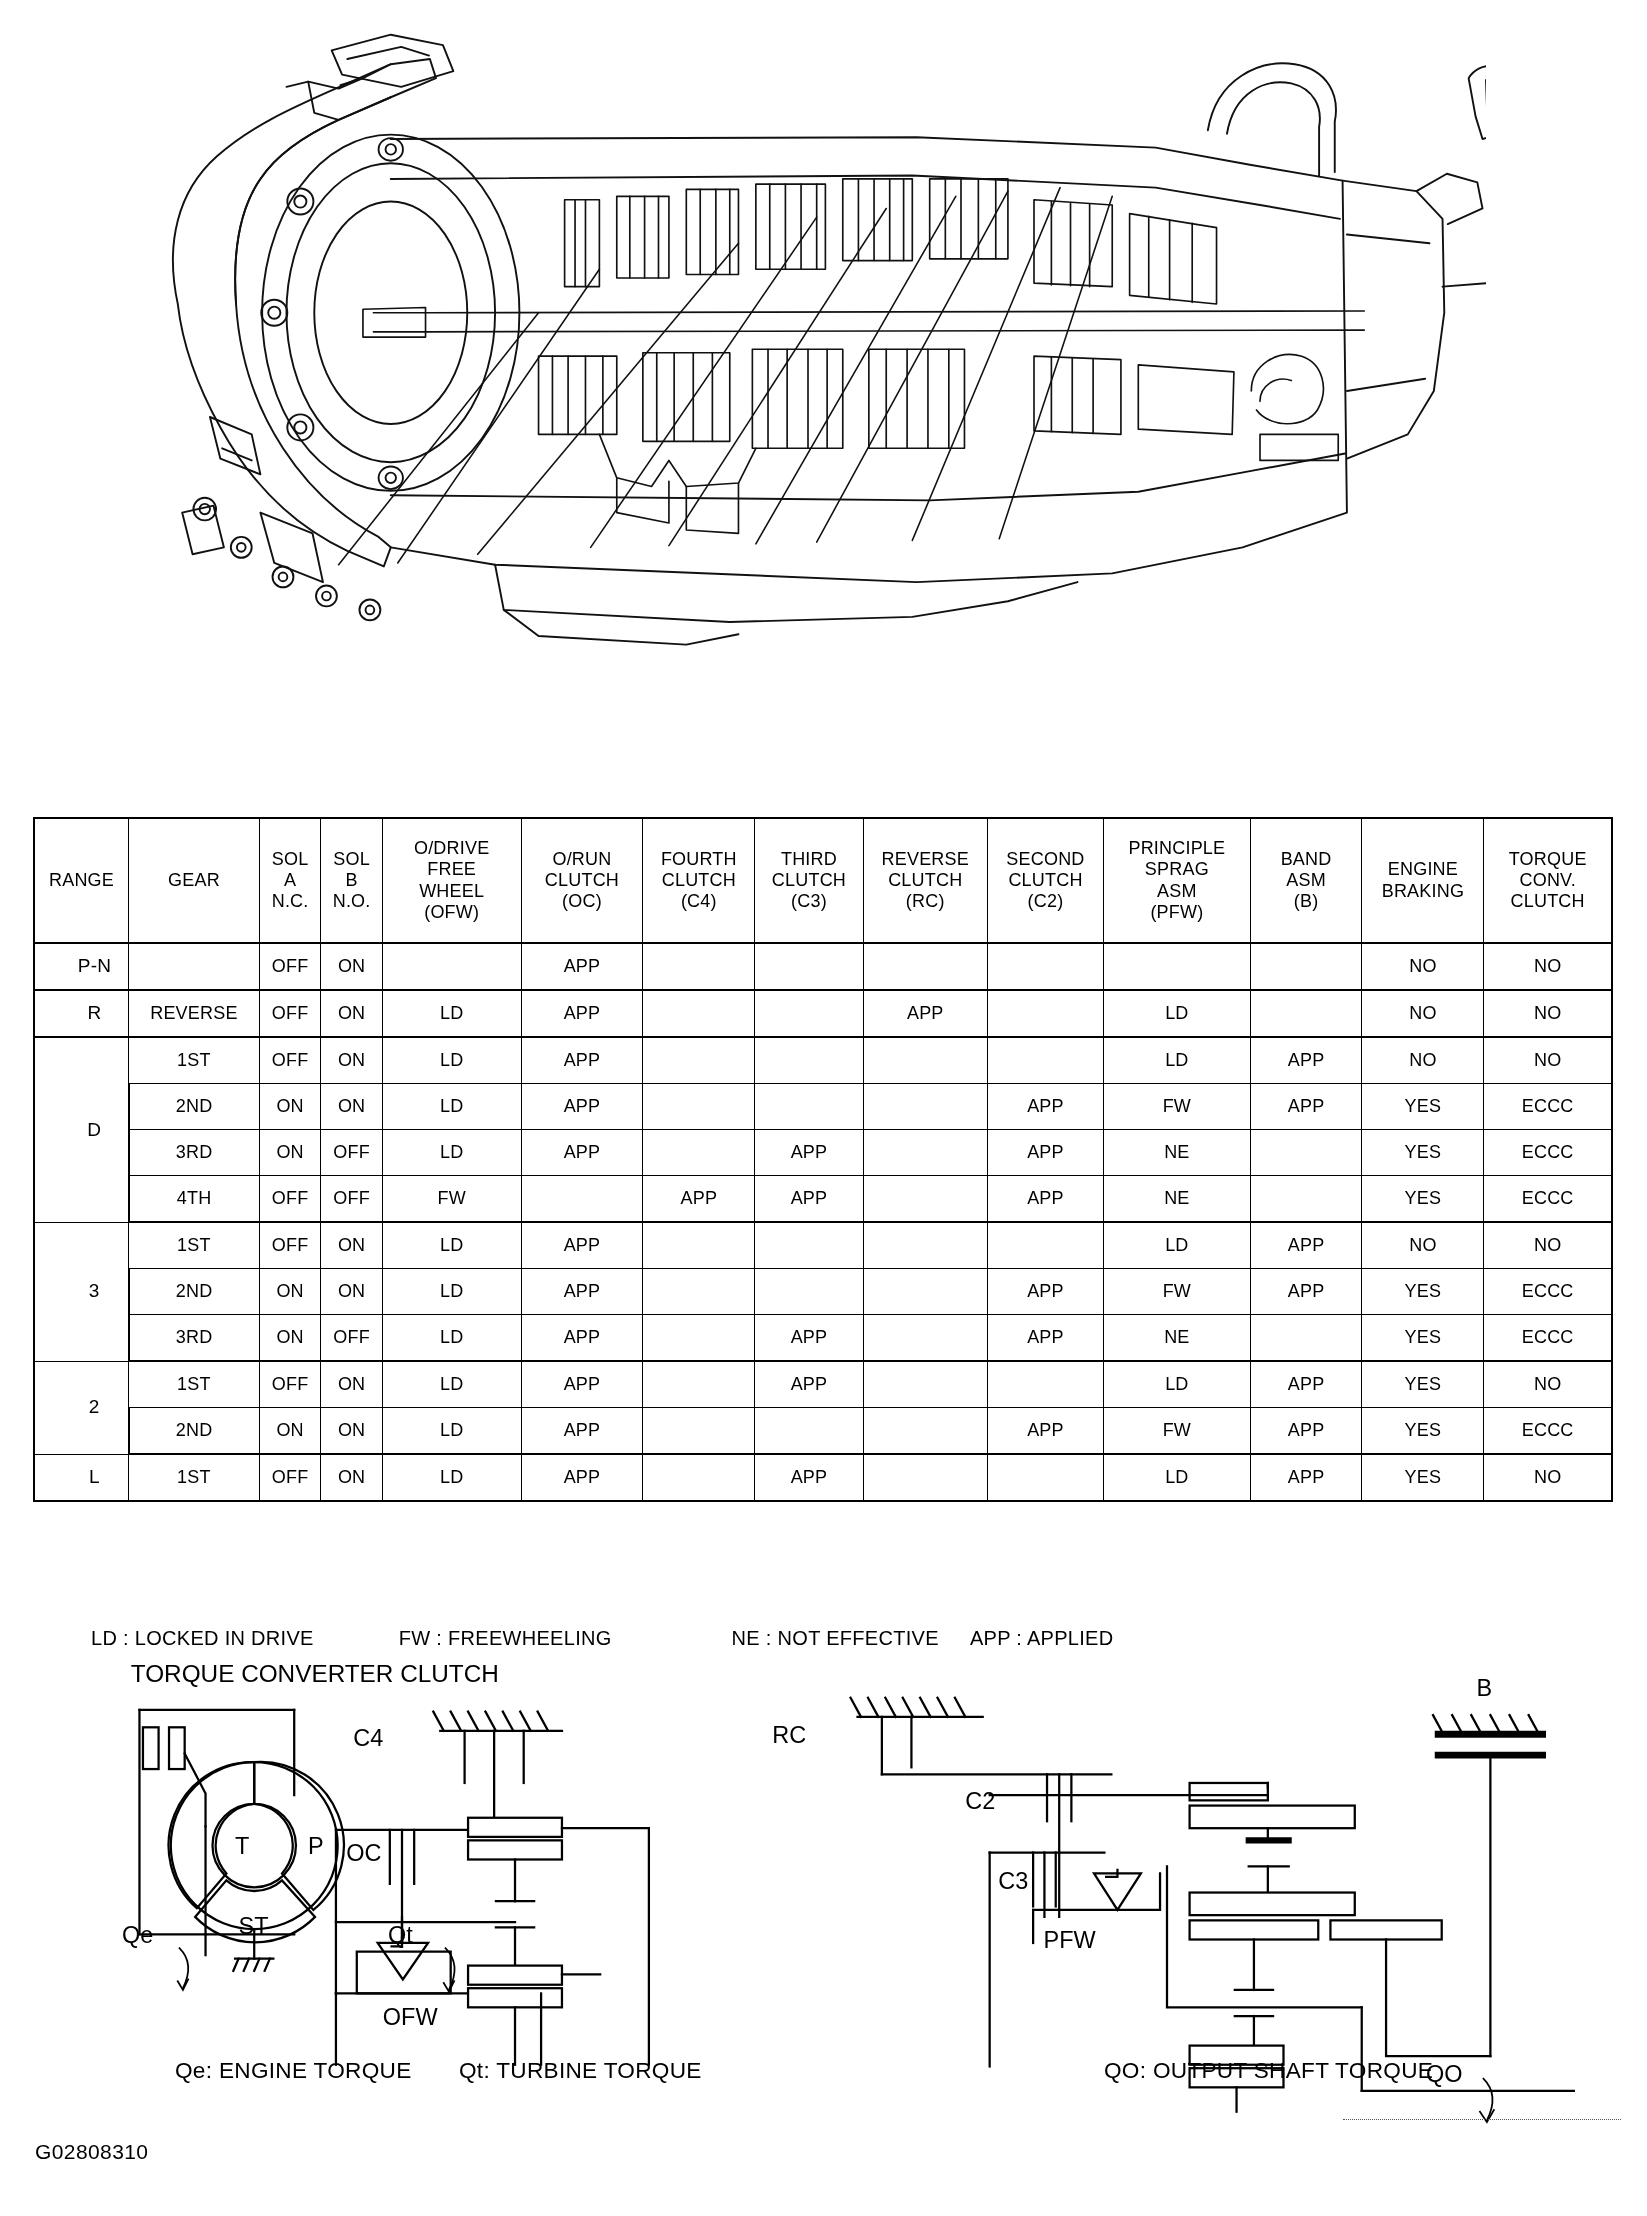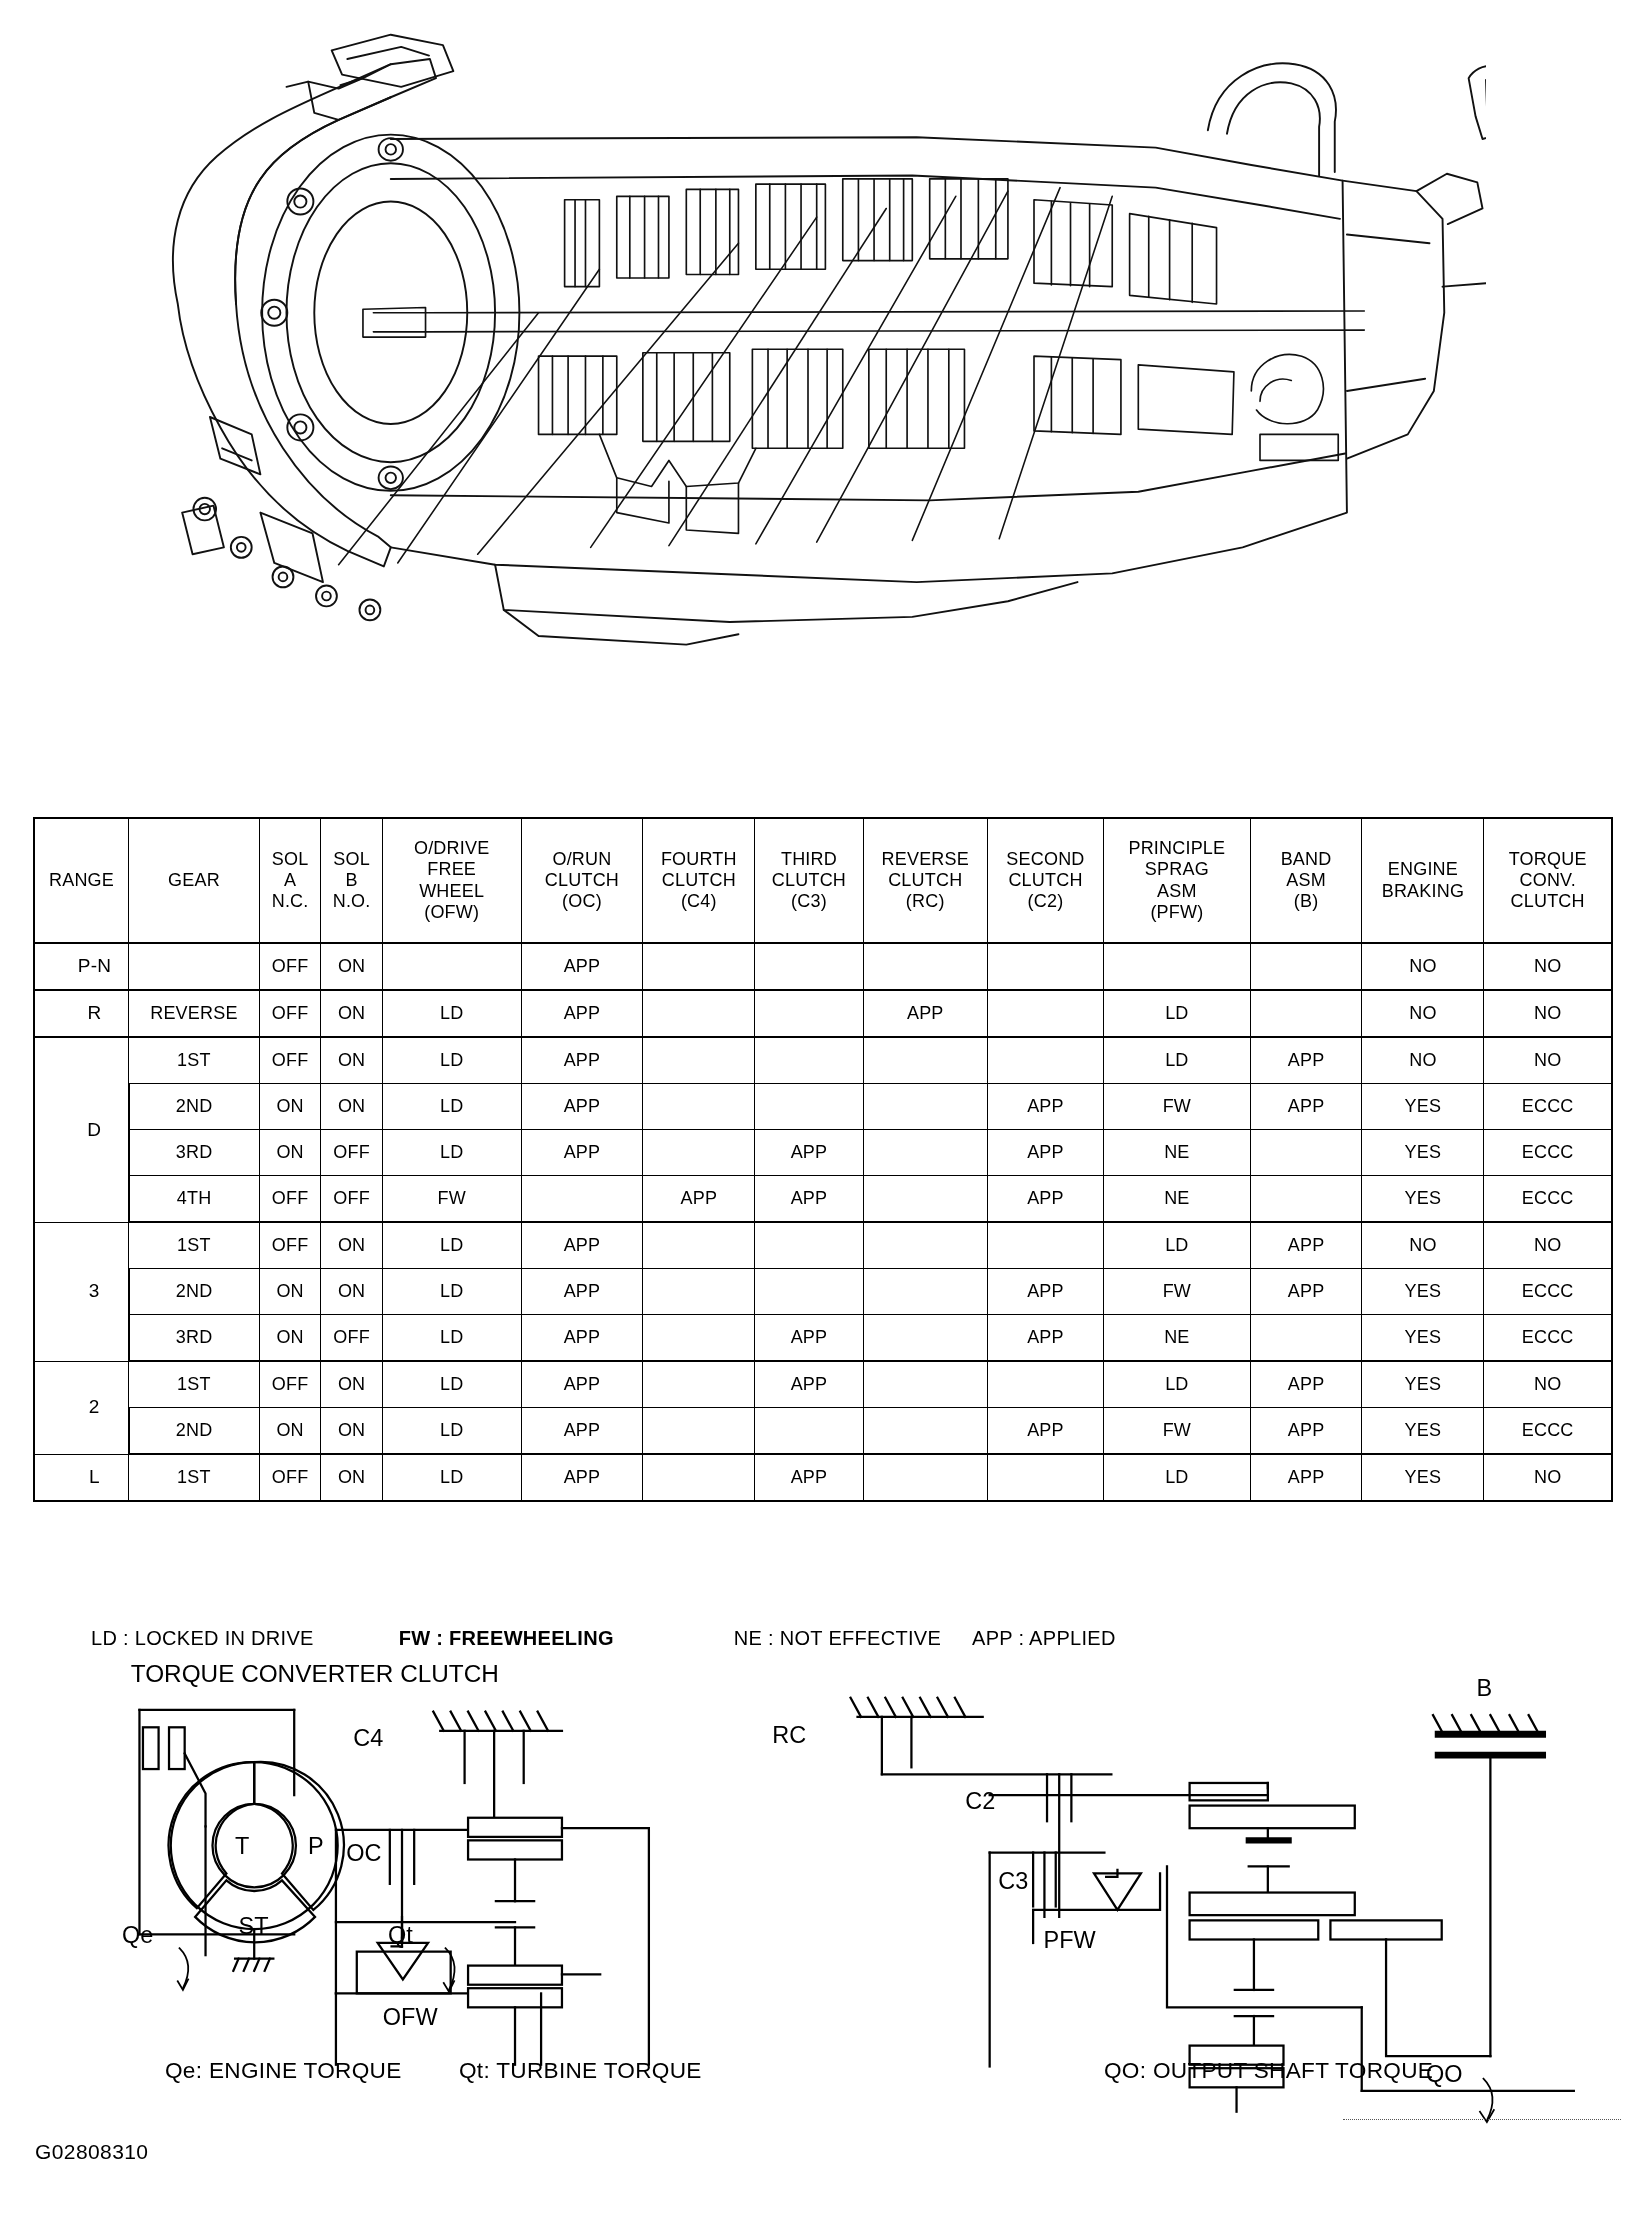--- a/index.html
+++ b/index.html
@@ -82,21 +82,21 @@
     position: absolute;
     left: 33px;
     top: 1627px;
     width: 1321px;
     display: flex;
     font-size: 20px;
     letter-spacing: 0.3px;
   }
   #chart-legend span { white-space: nowrap; }
   .lg-1 { margin-left: 58px; }
-  .lg-2 { margin-left: 85px; font-weight: bold; }
+  .lg-2 { margin-left: 85px; }
   .lg-3 { margin-left: 120px; }
   .lg-4 { margin-left: 31px; }
 
   
   #powerflow-schematic {
     position: absolute;
     left: 96px;
     top: 1656px;
     width: 1530px;
     height: 487px;
@@ -106,21 +106,21 @@
   .sch-text { font-family: "Liberation Sans", sans-serif; font-size: 27px; fill: #000; }
   .sch-title { font-family: "Liberation Sans", sans-serif; font-size: 28px; fill: #000; }
 
   
   .caption {
     position: absolute;
     font-size: 22.6px;
     letter-spacing: 0.3px;
     white-space: nowrap;
   }
-  #caption-qe { left: 165px; top: 2058px; }
+  #caption-qe { left: 175px; top: 2058px; }
   #caption-qt { left: 459px; top: 2058px; }
   #caption-qo { left: 1104px; top: 2058px; }
 
   #figure-id {
     position: absolute;
     left: 35px;
     top: 2140px;
     font-size: 21px;
     letter-spacing: 0.4px;
   }

